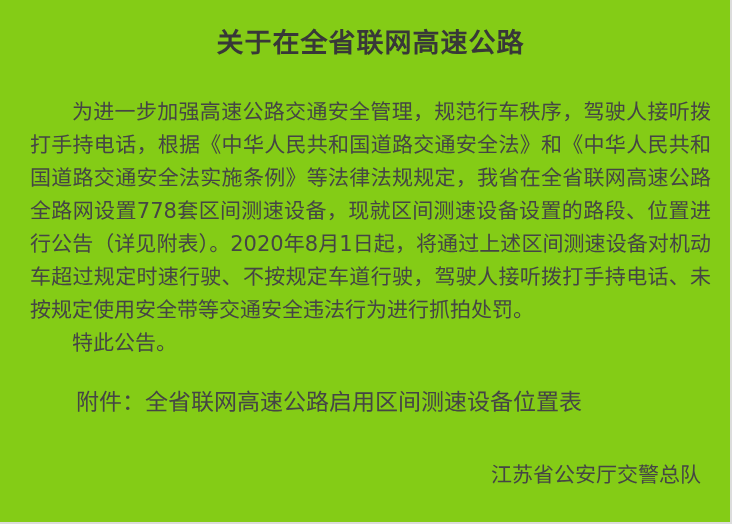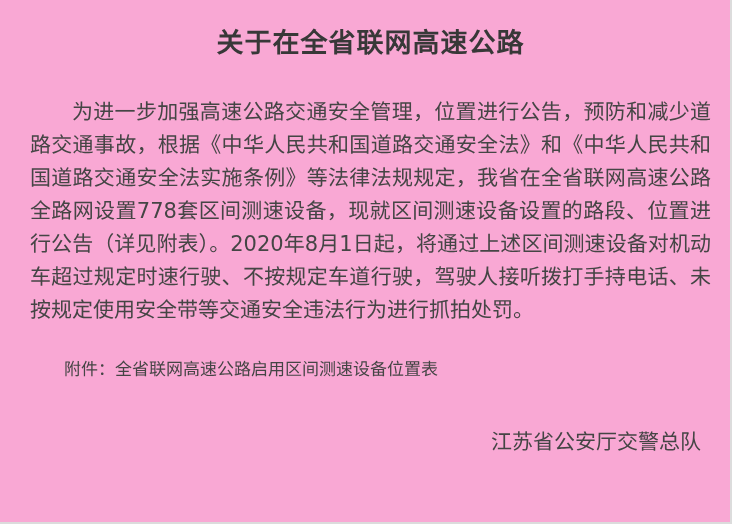--- a/index.html
+++ b/index.html
@@ -5,21 +5,21 @@
   * { margin: 0; padding: 0; box-sizing: border-box; }
 
   html, body {
     background: #ffffff;
   }
 
   .page {
     position: relative;
     width: 732px;
     height: 524px;
-    background: #f9a8d4;
+    background: #84cc16;
     border-right: 2px solid #dcdcdc;
     border-bottom: 2px solid #dcdcdc;
     font-family: "DejaVu Sans", "Liberation Sans", sans-serif;
     overflow: hidden;
   }
 
   .doc {
     padding: 24px 19px 0 30px;
   }
 
@@ -42,21 +42,21 @@
     color: #454545;
     text-align: justify;
   }
 
   .body-block p {
     text-indent: 2em;
   }
 
   .attachment-line {
     margin-top: 26px;
-    font-size: 17px;
+    font-size: 23px;
     line-height: 33px;
     color: #454545;
     text-indent: 2em;
   }
 
   .signature-block {
     margin-top: 40px;
     text-align: right;
     padding-right: 10px;
     font-size: 21px;
@@ -68,21 +68,22 @@
 <body>
 
 <div class="page">
   <div class="doc">
 
     <div class="title-block">
       <div class="title-line">关于在全省联网高速公路</div>
     </div>
 
     <div class="body-block">
-      <p>为进一步加强高速公路交通安全管理，位置进行公告，预防和减少道路交通事故，根据《中华人民共和国道路交通安全法》和《中华人民共和国道路交通安全法实施条例》等法律法规规定，我省在全省联网高速公路全路网设置778套区间测速设备，现就区间测速设备设置的路段、位置进行公告（详见附表）。2020年8月1日起，将通过上述区间测速设备对机动车超过规定时速行驶、不按规定车道行驶，驾驶人接听拨打手持电话、未按规定使用安全带等交通安全违法行为进行抓拍处罚。</p>
+      <p>为进一步加强高速公路交通安全管理，规范行车秩序，驾驶人接听拨打手持电话，根据《中华人民共和国道路交通安全法》和《中华人民共和国道路交通安全法实施条例》等法律法规规定，我省在全省联网高速公路全路网设置778套区间测速设备，现就区间测速设备设置的路段、位置进行公告（详见附表）。2020年8月1日起，将通过上述区间测速设备对机动车超过规定时速行驶、不按规定车道行驶，驾驶人接听拨打手持电话、未按规定使用安全带等交通安全违法行为进行抓拍处罚。</p>
+      <p>特此公告。</p>
     </div>
 
     <div class="attachment-line">附件：全省联网高速公路启用区间测速设备位置表</div>
 
     <div class="signature-block">
       <div>江苏省公安厅交警总队</div>
 
     </div>
 
   </div>

